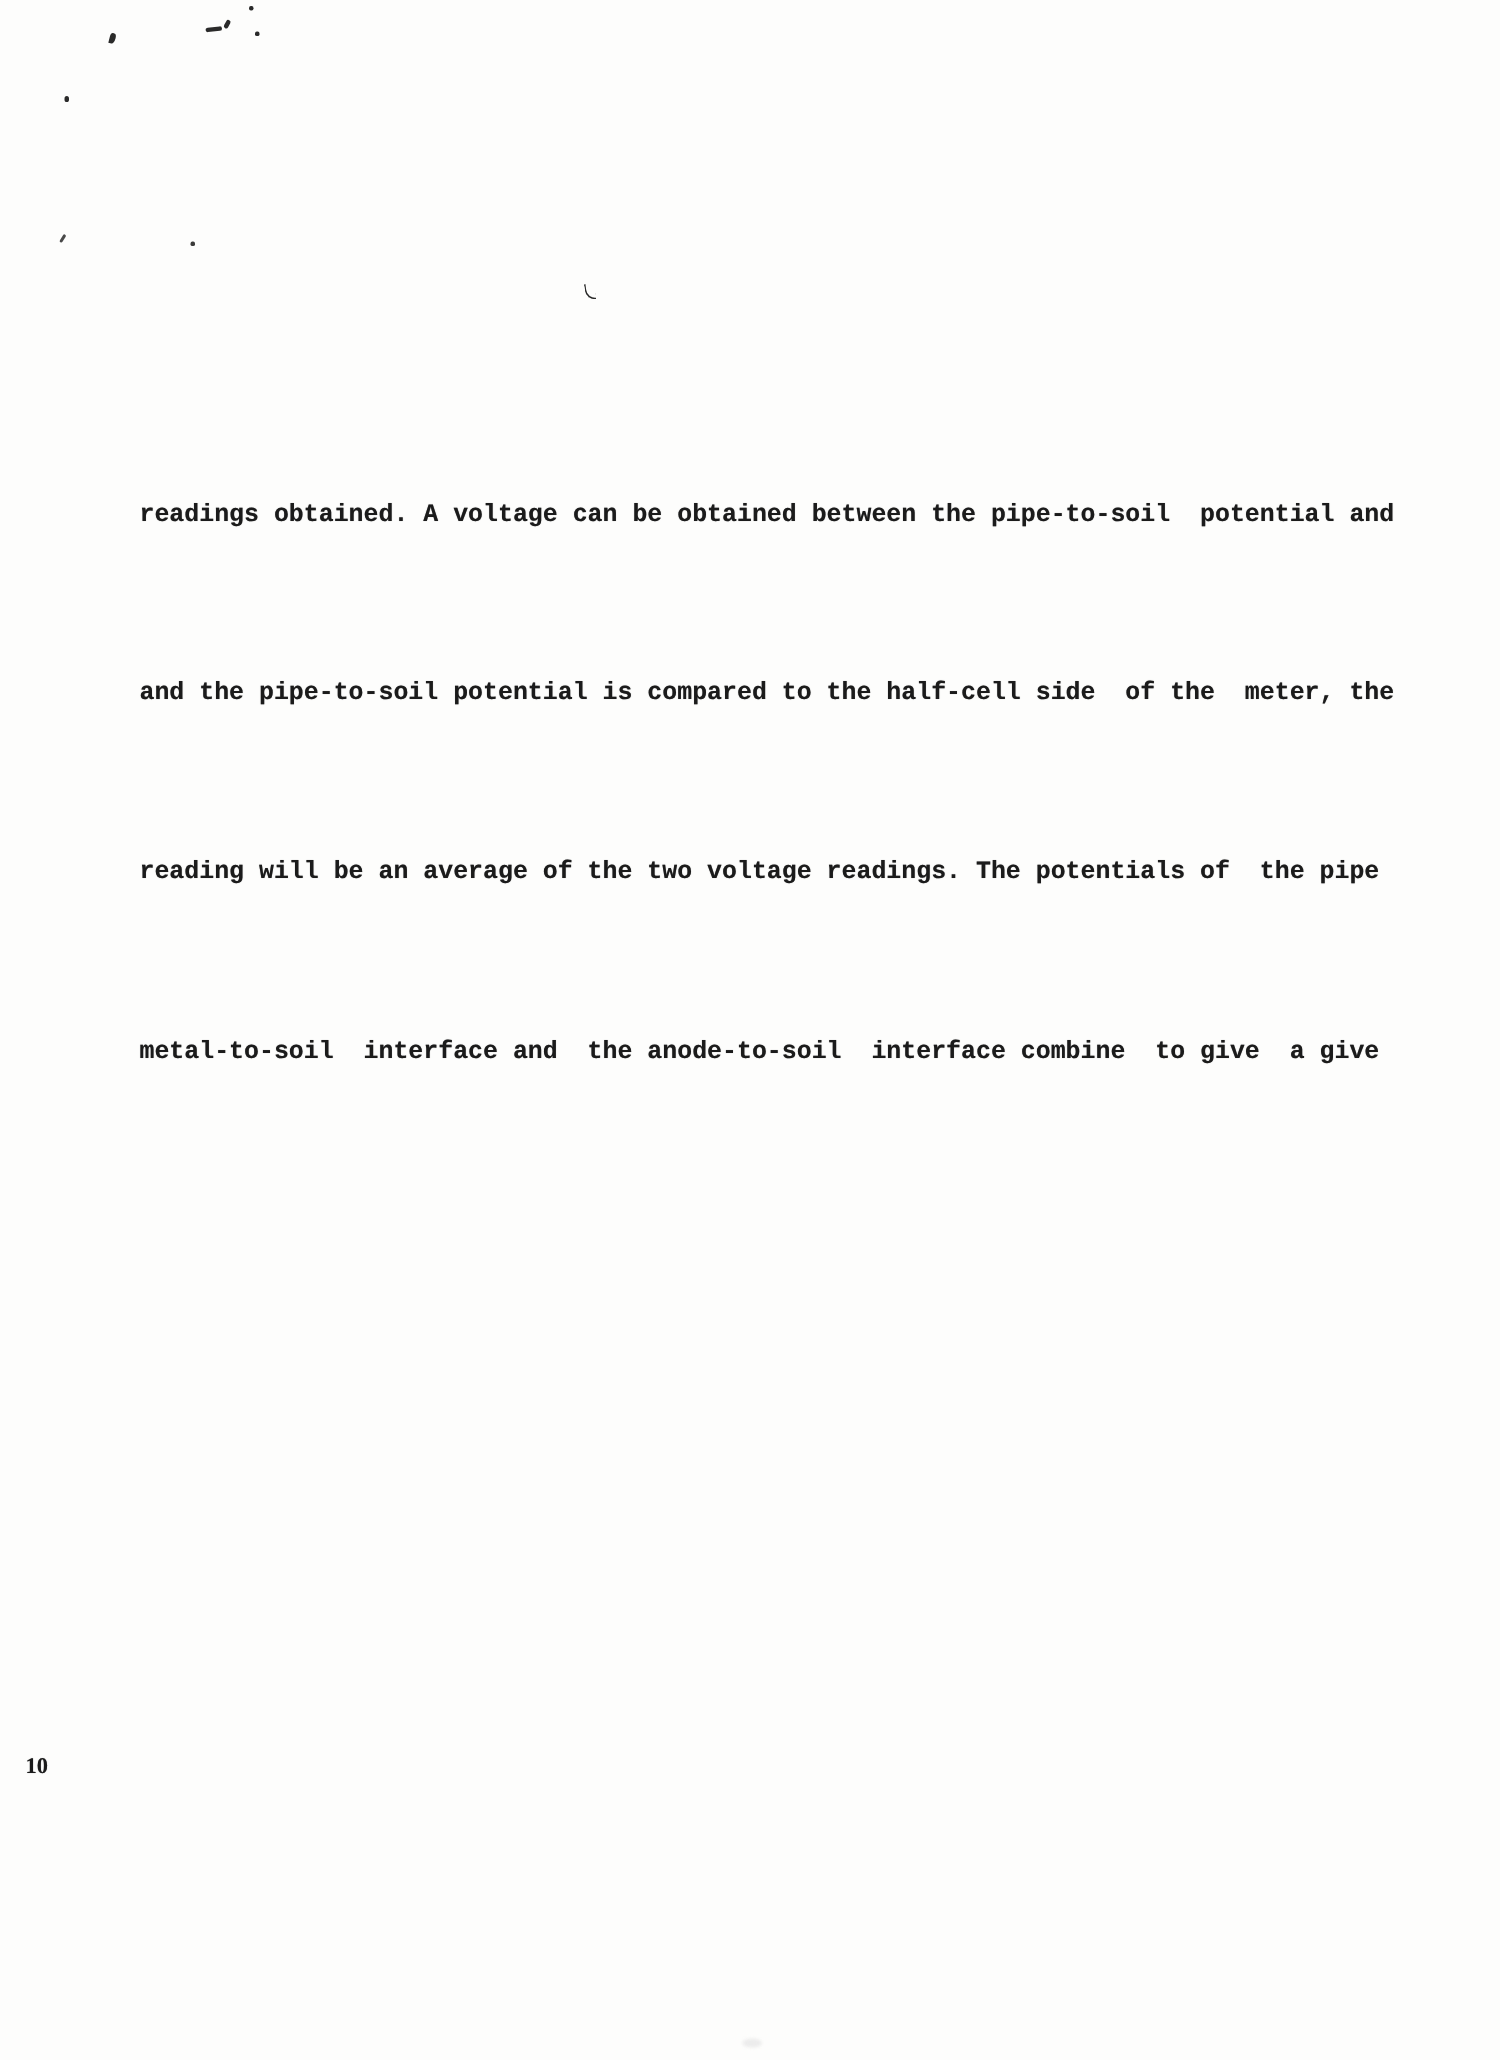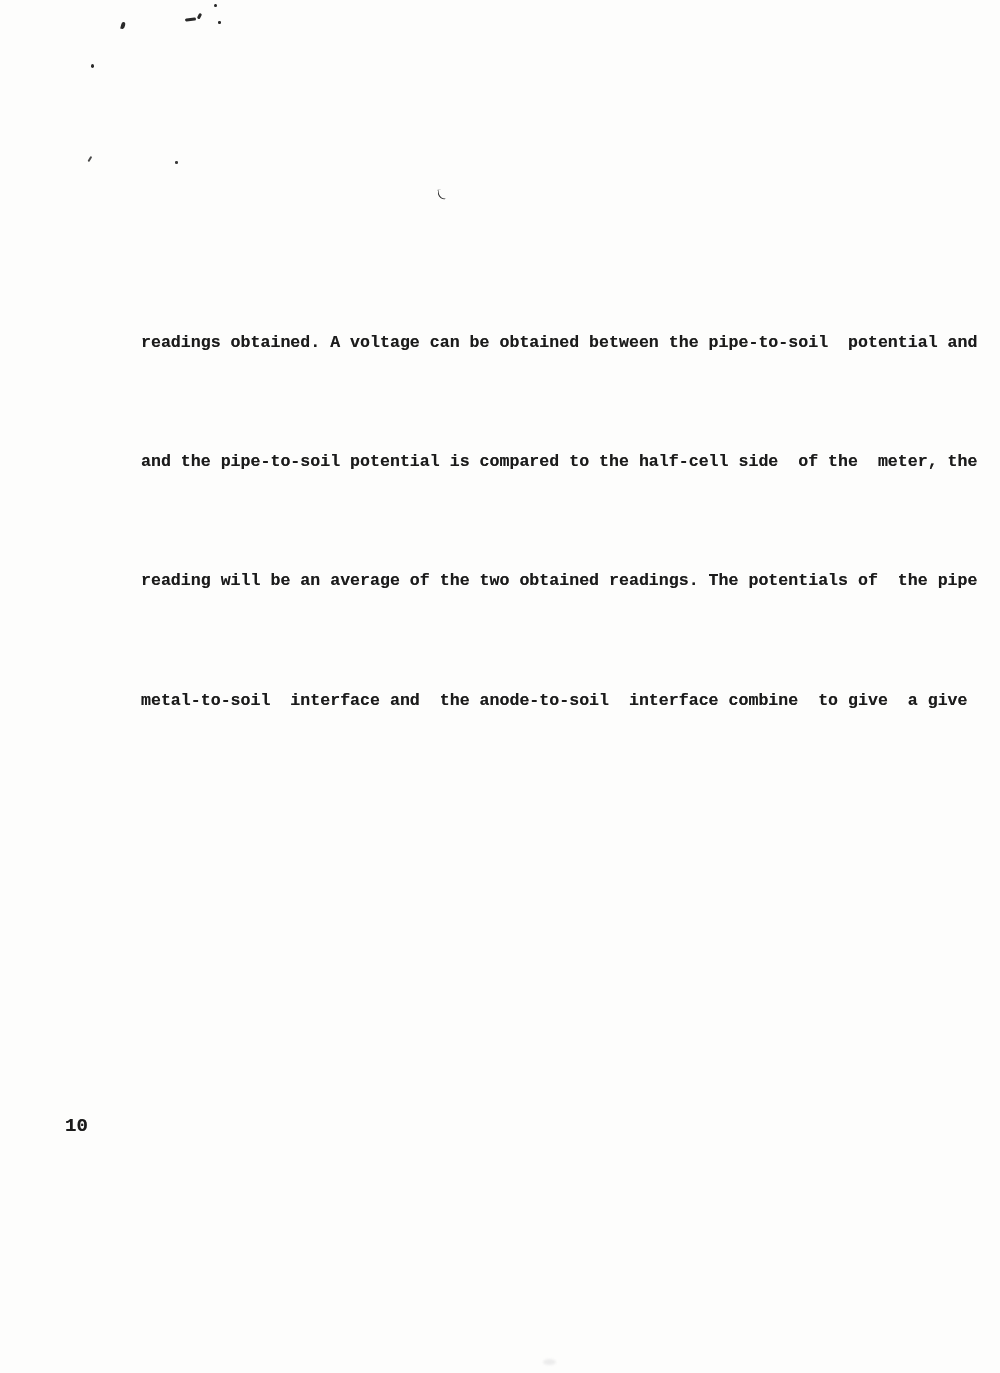--- a/index.html
+++ b/index.html
@@ -10,46 +10,46 @@
     width: 1000px;
     height: 1373px;
     position: relative;
     overflow: hidden;
     background: var(--paper, #fdfdfc);
     font-family: "Liberation Mono", "DejaVu Sans Mono", monospace;
   }
   .page {
     position: absolute;
     inset: 0;
-    margin-left: 48px;
   }
   .text-block {
     position: absolute;
     left: 93px;
     top: 85px;
     font-size: 16.6px;
     line-height: 39.7px;
     font-weight: bold;
     color: var(--ink, #1b1b1b);
     white-space: pre;
     letter-spacing: 0;
     text-shadow: 0 0 0.5px rgba(20,20,20,0.55);
   }
   .line {
     min-height: 39.7px;
   }
   .page-number {
     position: absolute;
     left: 17px;
-    top: 1115px;
-    font-size: 19px;
+    top: 1170px;
+    font-size: 15px;
     font-weight: bold;
     line-height: normal;
     color: var(--ink, #1b1b1b);
     text-shadow: 0 0 0.5px rgba(20,20,20,0.55);
+    font-family: Liberation Serif, serif;
   }
   
   .artifact { position: absolute; background: #2a2a2a; }
   .speck-dot-a   { left: 166px; top: 4px;    width: 2.5px; height: 3px;   border-radius: 50%; }
   .mark-dash     { left: 137px; top: 18px;   width: 11px;  height: 2.5px; border-radius: 2px; transform: rotate(-6deg); }
   .mark-tick     { left: 150px; top: 13px;   width: 2.5px; height: 6px;   border-radius: 2px; transform: rotate(28deg); }
   .speck-dot-b   { left: 170px; top: 21px;   width: 2.5px; height: 2.5px; border-radius: 50%; }
   .mark-comma    { left: 73px;  top: 22px;   width: 3.5px; height: 7px;   border-radius: 50% 50% 60% 0; transform: rotate(14deg); }
   .speck-dot-c   { left: 43px;  top: 64px;   width: 3px;   height: 3.5px; border-radius: 50%; }
   .mark-grave    { left: 41px;  top: 156px;  width: 2px;   height: 5.5px; border-radius: 2px; transform: rotate(32deg); background: #4a4a4a; }
@@ -63,21 +63,21 @@
 <body>
 
 <div class="page">
 
   <div class="text-block">
 
     
     <div>
       <div class="line">readings obtained. A voltage can be obtained between the pipe-to-soil  potential and</div>
       <div class="line">and the pipe-to-soil potential is compared to the half-cell side  of the  meter, the</div>
-      <div class="line">reading will be an average of the two obtained readings. The potentials of  the pipe</div>
+      <div class="line">reading will be an average of the two voltage readings. The potentials of  the pipe</div>
       <div class="line">metal-to-soil  interface and  the anode-to-soil  interface combine  to give  a give</div>
     </div>
 
     
     <div>
       
       
       
       
       

